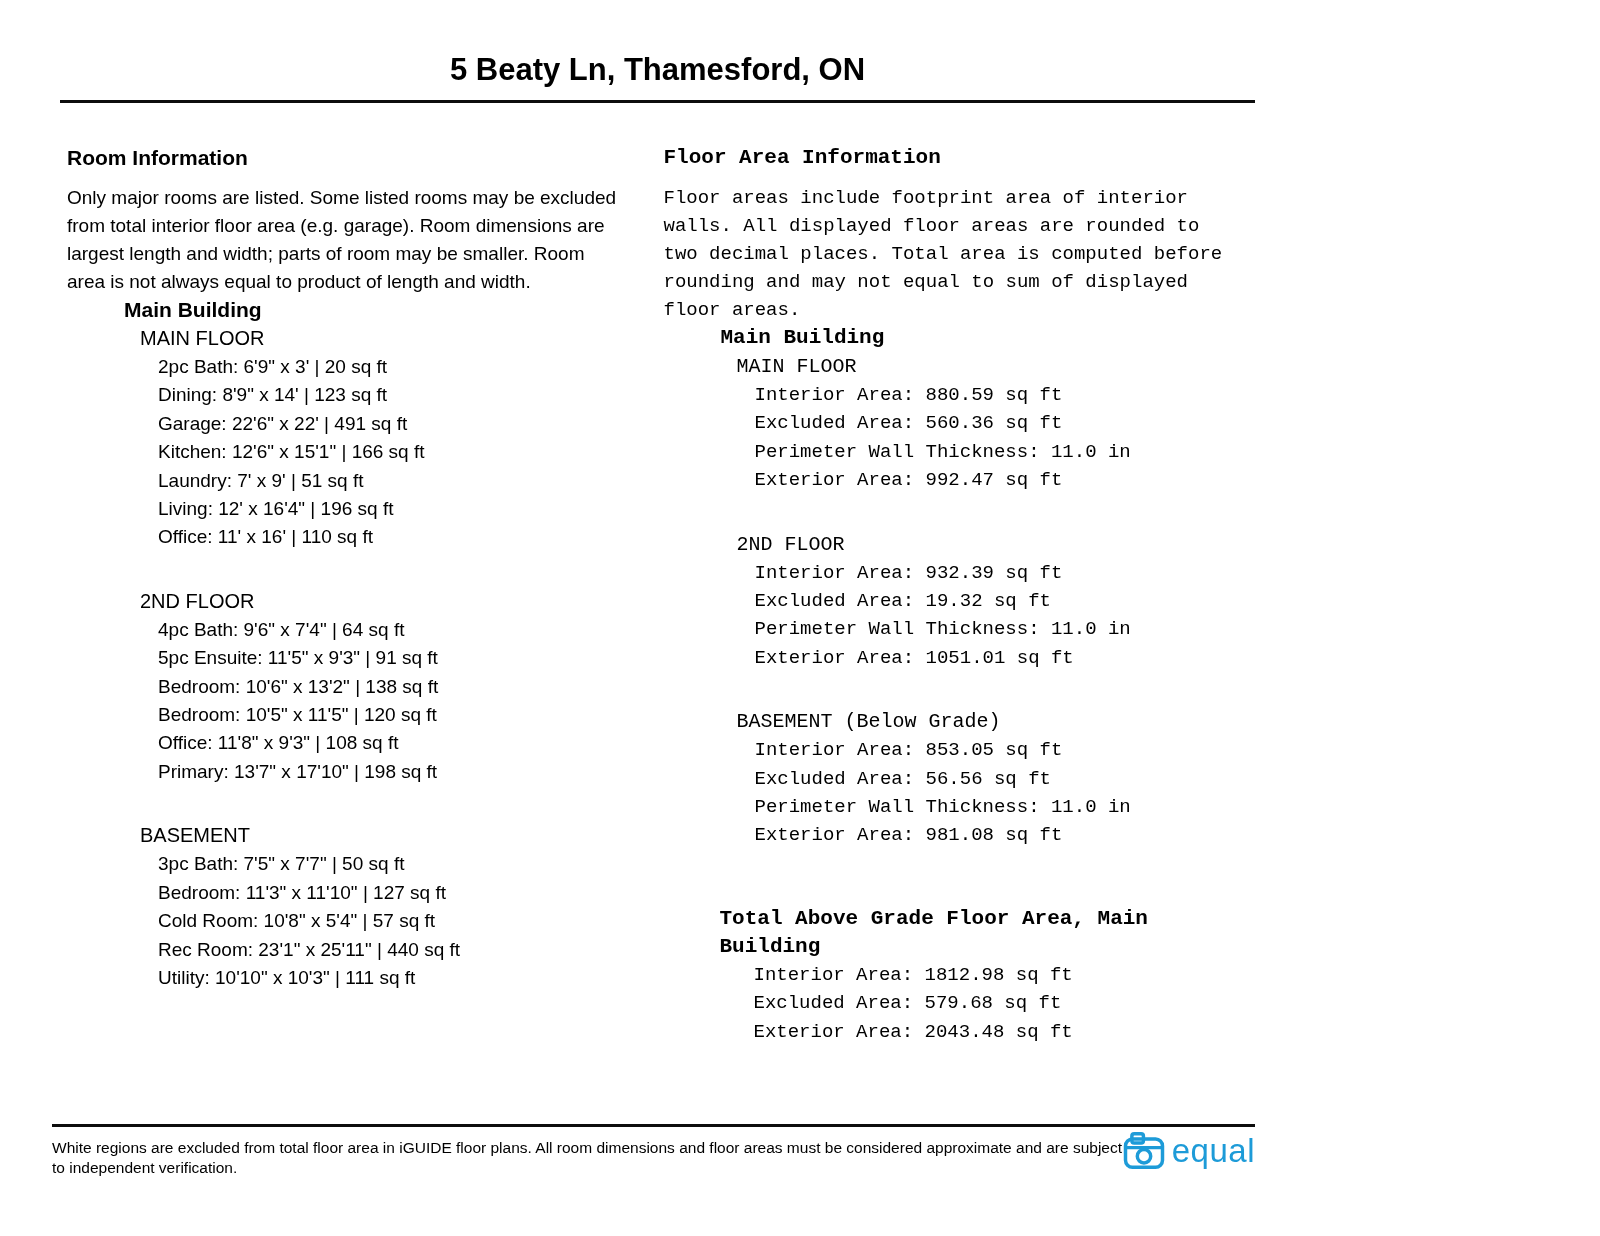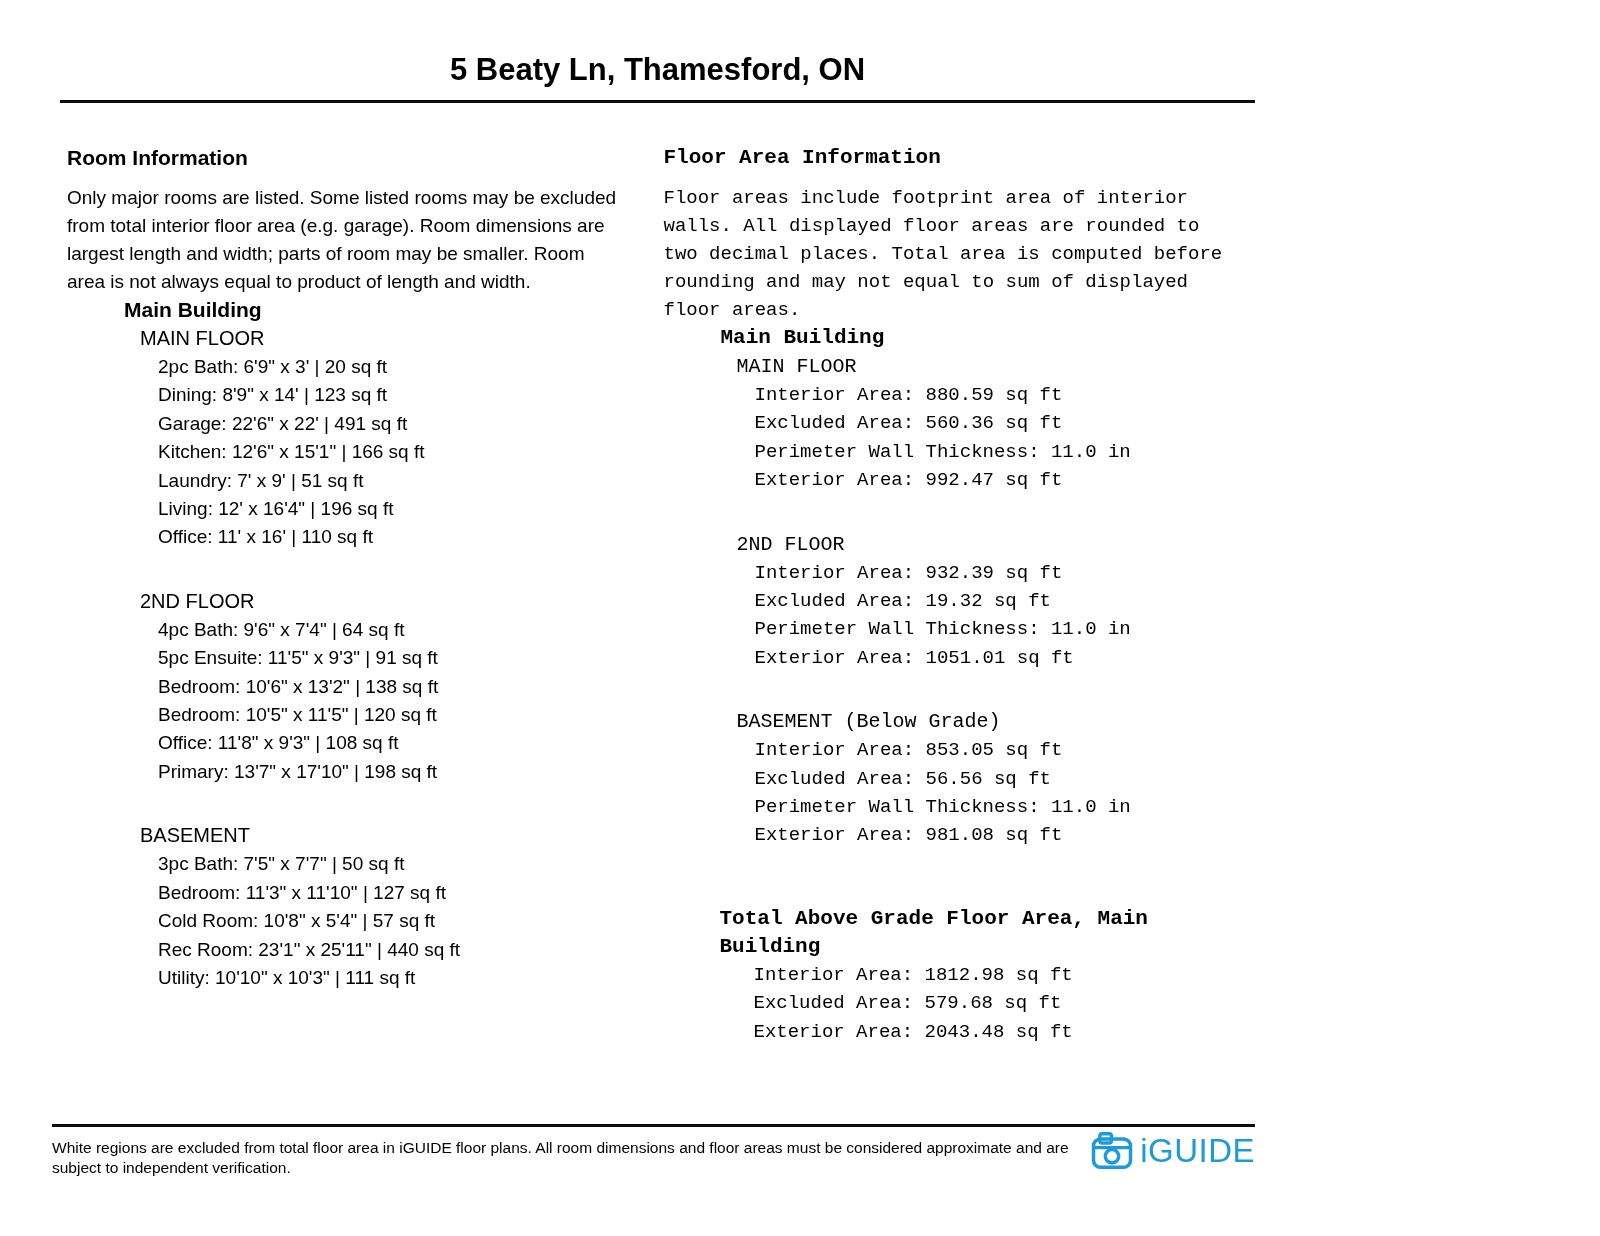--- a/index.html
+++ b/index.html
@@ -134,18 +134,18 @@
       <p class="disclaimer">White regions are excluded from total floor area in iGUIDE floor plans. All room dimensions and floor areas must be considered approximate and are subject to independent verification.</p>
       <div class="logo">
         <svg width="42" height="37" viewBox="0 0 36 32" aria-hidden="true">
           <g fill="none" stroke="#1d9bd8" stroke-width="3">
             <rect x="7.5" y="1.5" width="10" height="8" rx="2"></rect>
             <rect x="2" y="6" width="32" height="24.5" rx="6"></rect>
             <line x1="2.5" y1="13.5" x2="33.5" y2="13.5"></line>
             <circle cx="18" cy="21" r="5.8"></circle>
           </g>
         </svg>
-        <span class="logo-text" style="color: rgb(29, 155, 216);">iGUIDE</span>
+        <span class="logo-text" style="color: rgb(29, 155, 216);">equal</span>
       </div>
     </div>
   </div>
 
 </div>
 
 </body></html>

